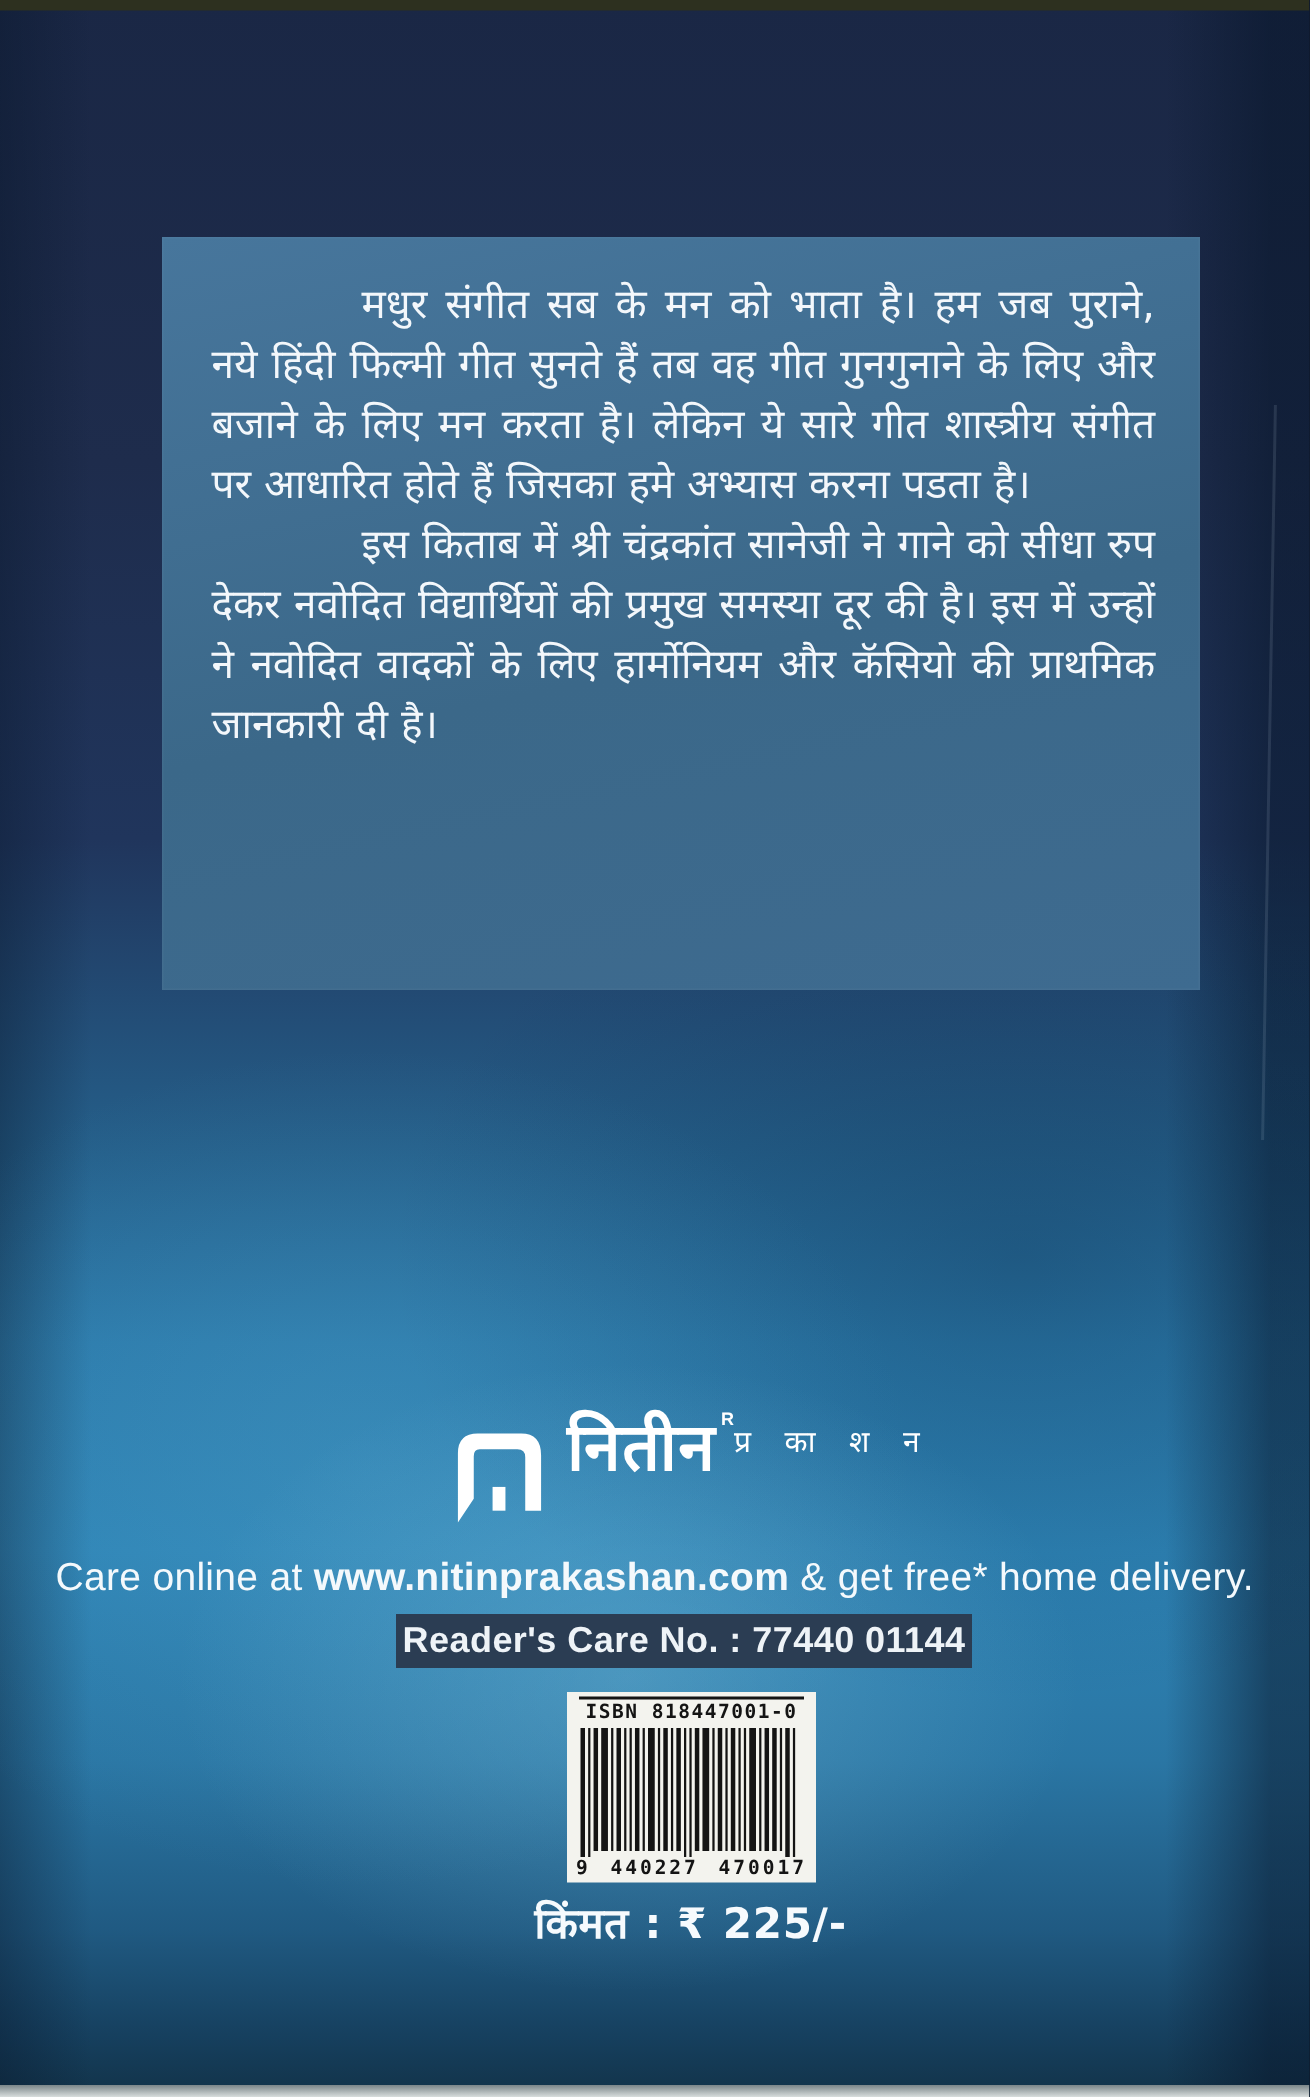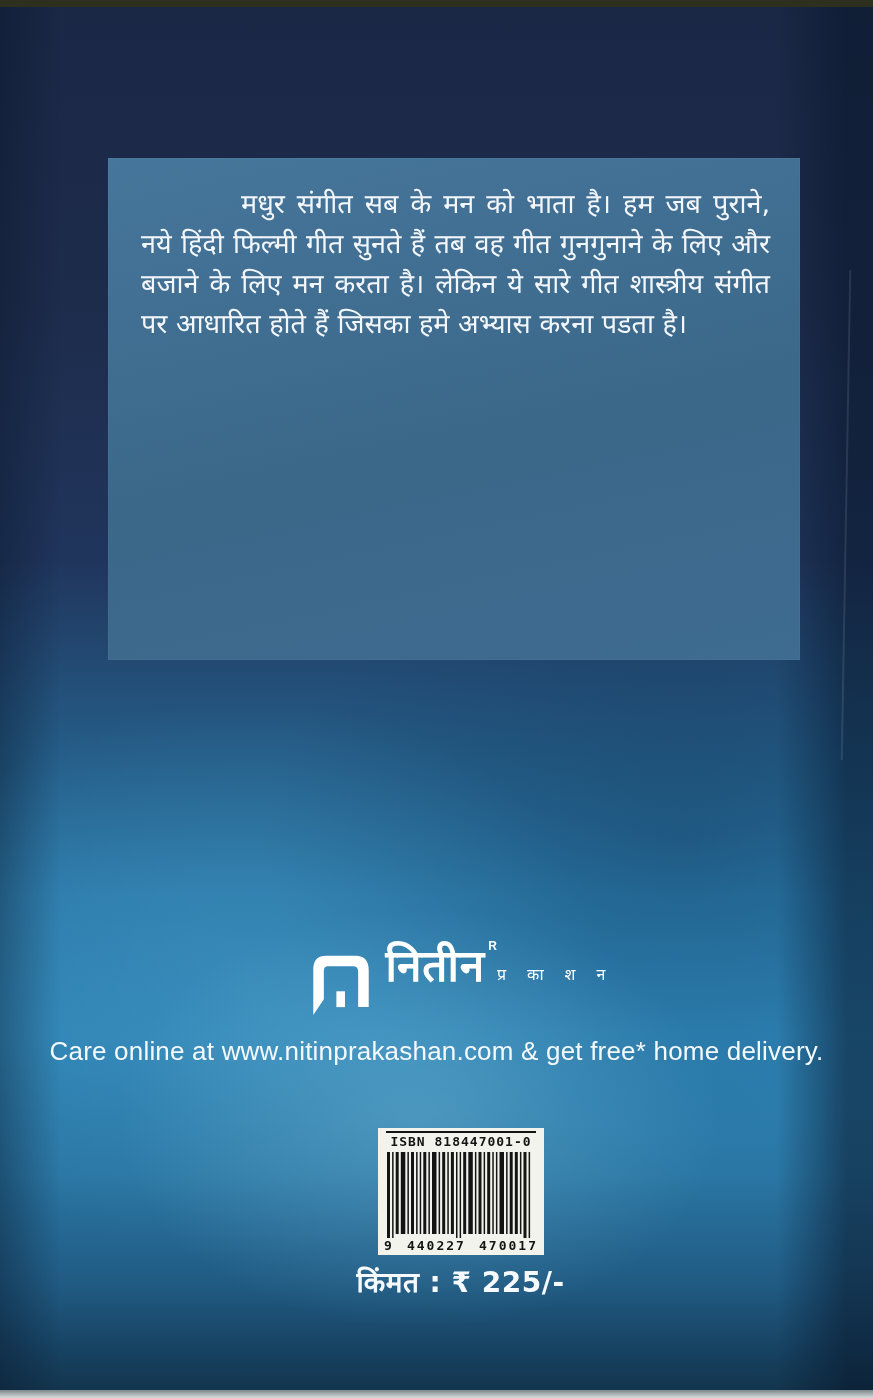--- a/index.html
+++ b/index.html
@@ -50,30 +50,30 @@
   .brand .mark{display:block;margin-top:6px;}
   .brand-text{display:flex;align-items:flex-start;}
   .brand-name-row{display:flex;align-items:flex-start;line-height:1;}
   .brand-name{
     font-family:"DejaVu Sans",sans-serif;
     font-size:44px;font-weight:bold;letter-spacing:1px;line-height:1.0;
   }
   .brand-reg{font-size:12px;font-weight:bold;position:relative;top:-4px;margin-left:3px;}
   .brand-sub{
     font-family:"DejaVu Sans",sans-serif;
-    font-size:16px;letter-spacing:8px;margin-top:19px;white-space:nowrap;
+    font-size:20px;letter-spacing:8px;margin-top:3px;white-space:nowrap;
   }
 
   
   .shop{
     position:absolute;top:1036px;left:0;width:100%;
     text-align:center;font-size:26px;letter-spacing:0.2px;
     color:#f4f9fc;white-space:nowrap;
   }
-  .shop .url{font-weight:normal;}
+  .shop .url{font-weight:bold;}
 
   
   .care{
     position:absolute;top:1076px;left:264px;width:384px;height:36px;
     background:#2b3d53;
     display:flex;align-items:center;justify-content:center;
     font-size:24px;font-weight:bold;letter-spacing:0.3px;color:#eef3f7;
     white-space:nowrap;
   }
 
@@ -112,38 +112,42 @@
 </head>
 <body>
 
 <div class="cover">
 
   <div class="edge-top"></div>
   <div class="scratch"></div>
 
   <section class="blurb">
     <p class="para">मधुर संगीत सब के मन को भाता है। हम जब पुराने, नये हिंदी फिल्मी गीत सुनते हैं तब वह गीत गुनगुनाने के लिए और बजाने के लिए मन करता है। लेकिन ये सारे गीत शास्त्रीय संगीत पर आधारित होते हैं जिसका हमे अभ्यास करना पडता है।</p>
+    <p class="para">इस किताब में श्री चंद्रकांत सानेजी ने गाने को सीधा रुप देकर नवोदित विद्यार्थियों की प्रमुख समस्या दूर की है। इस में उन्हों ने नवोदित वादकों के लिए हार्मोनियम और कॅसियो की प्राथमिक जानकारी दी है।</p>
   </section>
 
   <div class="brand">
     <svg class="mark" width="66" height="72" viewBox="0 0 100 108" aria-hidden="true">
       <path fill="#ffffff" d="M8 98 L8 28 Q8 8 28 8 L72 8 Q92 8 92 30 L92 86 L76 86 L76 32 Q76 24 68 24 L30 24 Q24 24 24 31 L24 74 Z"></path>
       <rect fill="#ffffff" x="43" y="62" width="13" height="24"></rect>
     </svg>
     <div class="brand-text">
       <div class="brand-name-row">
         <span class="brand-name">नितीन</span>
         <span class="brand-reg">R</span>
       </div>
       <div class="brand-sub">प्र का श न</div>
     </div>
   </div>
 
   <div class="shop"><span>Care online at </span><span class="url">www.nitinprakashan.com</span><span> &amp; get free* home delivery.</span></div>
 
+  <div class="care">
+    <span>Reader's Care No. : 77440 01144</span>
+  </div>
 
   <div class="barcode">
     <div class="isbn-top">ISBN 818447001-0</div>
     <svg id="bars" class="bars" width="152" height="100" viewBox="0 0 152 100" aria-hidden="true">
         <rect x="2.0" y="0" width="3.0" height="96" fill="#141414"></rect>
         <rect x="7.1" y="0" width="1.5" height="96" fill="#141414"></rect>
         <rect x="10.7" y="0" width="3.0" height="82" fill="#141414"></rect>
         <rect x="15.8" y="0" width="4.5" height="82" fill="#141414"></rect>
         <rect x="22.4" y="0" width="1.5" height="82" fill="#141414"></rect>
         <rect x="26.0" y="0" width="3.0" height="82" fill="#141414"></rect>

